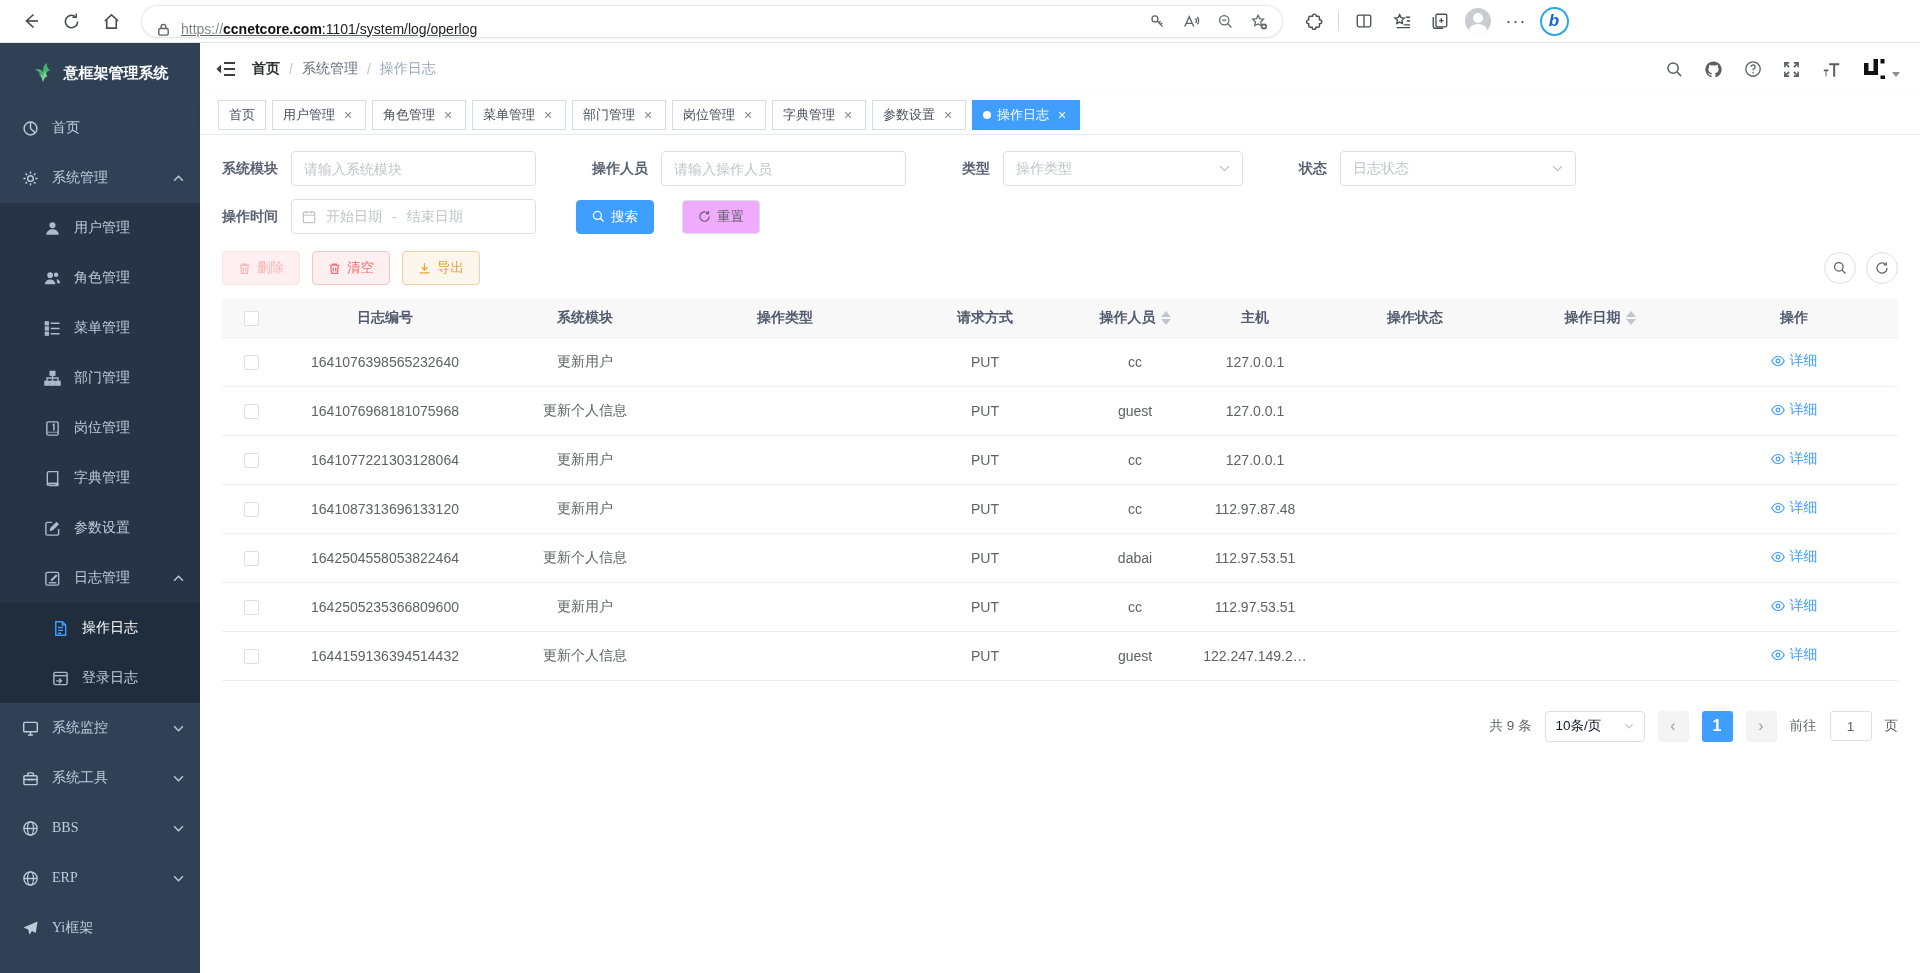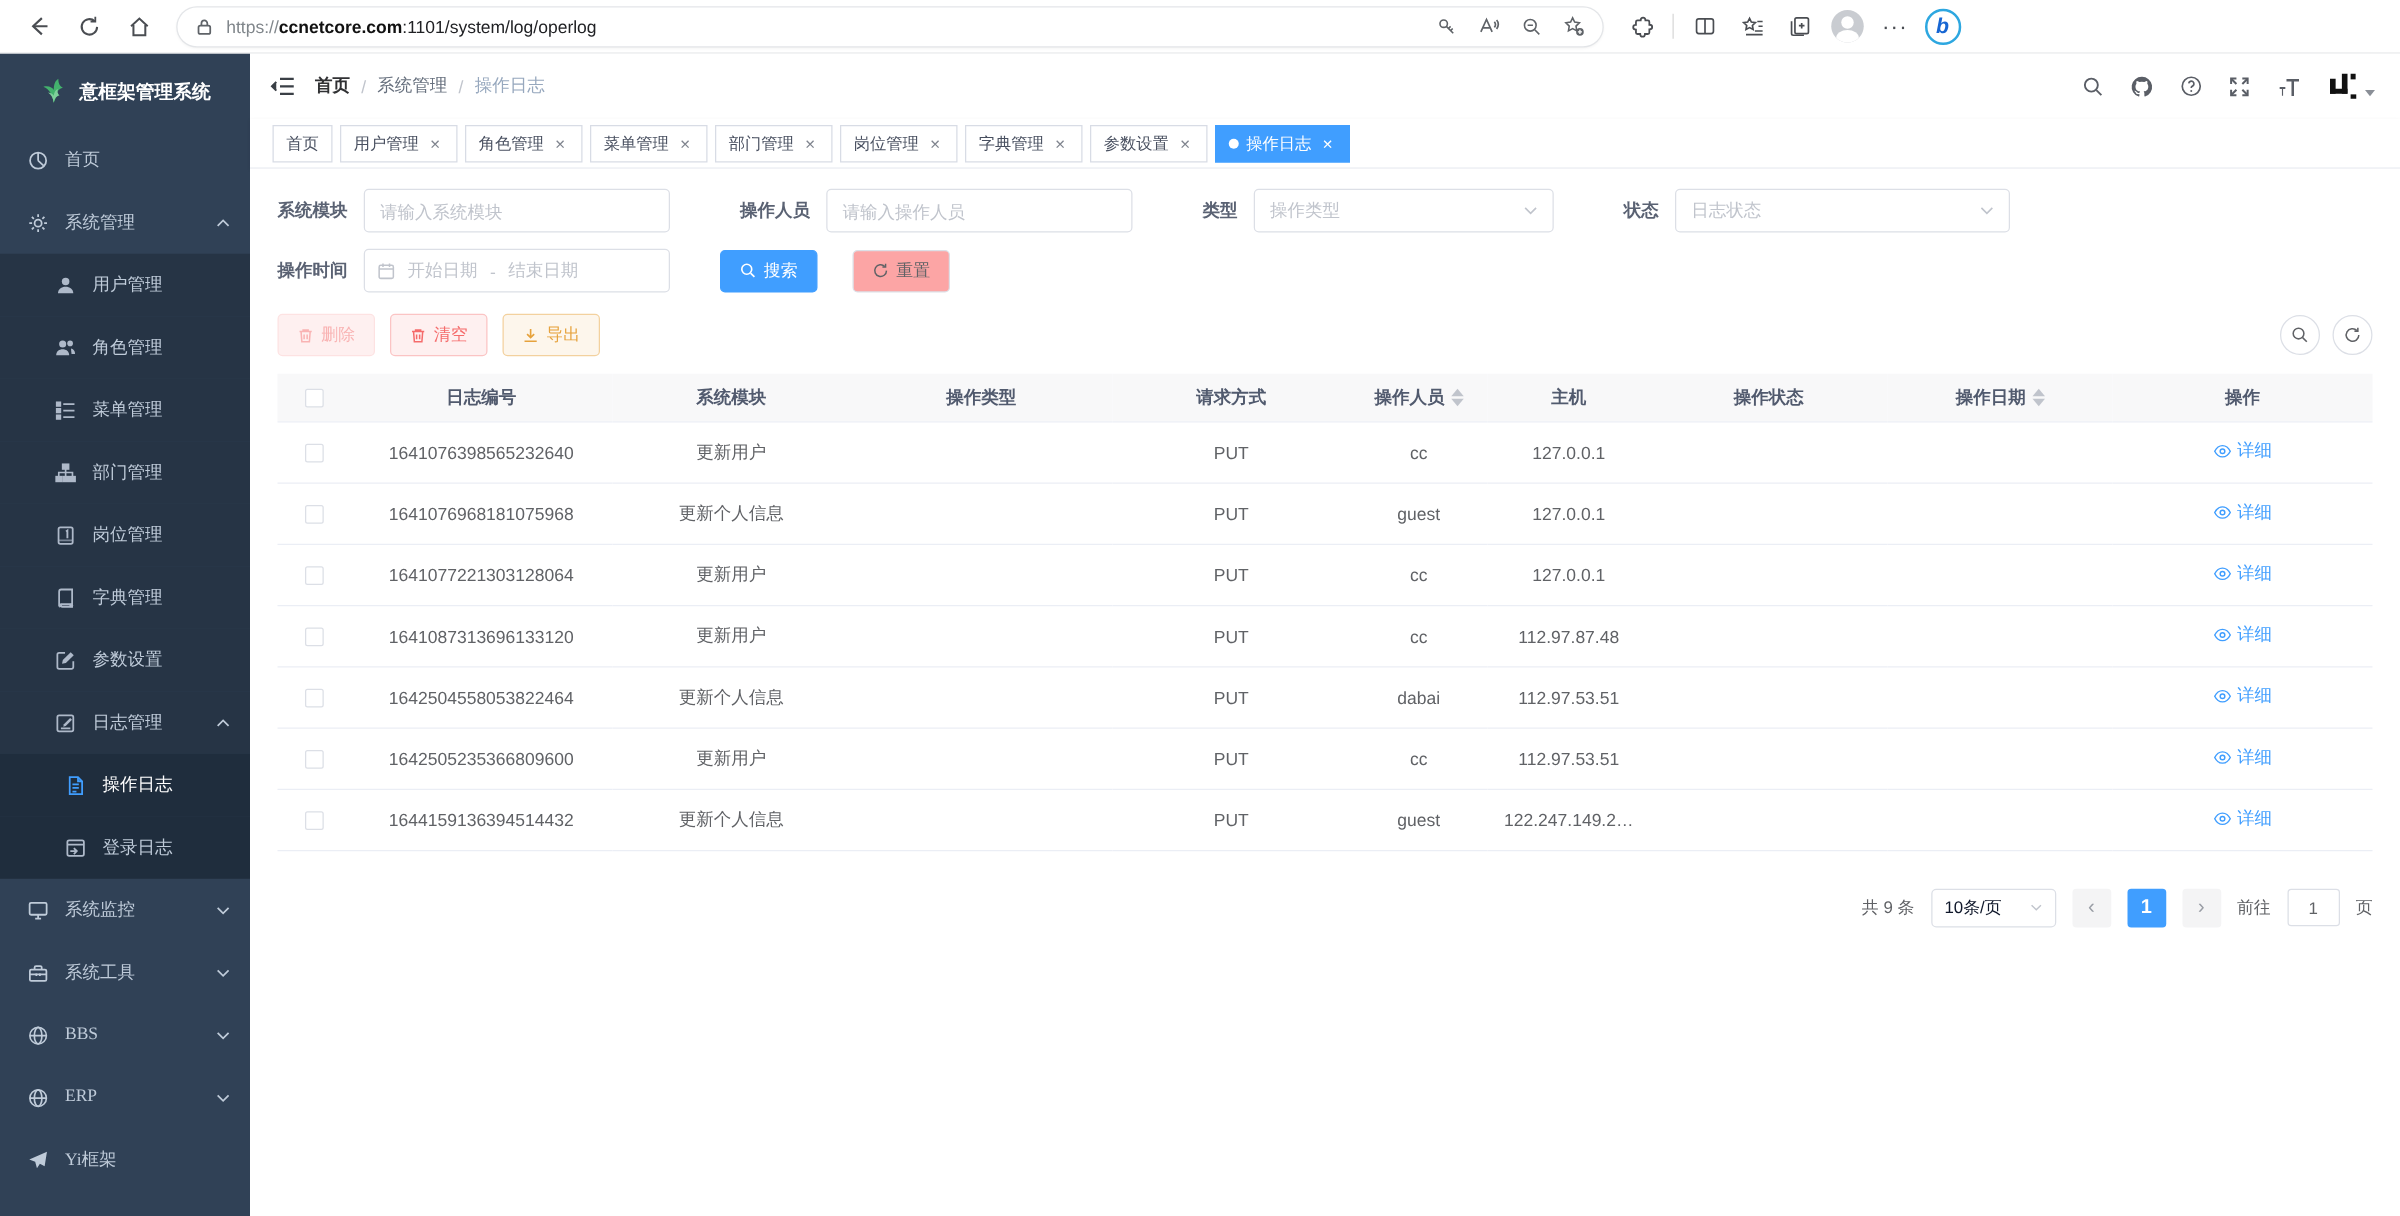--- a/index.html
+++ b/index.html
@@ -6,21 +6,21 @@
   html,body { width:1920px; height:973px; overflow:hidden; background:#fff;
     font-family:"Liberation Sans","DejaVu Sans",sans-serif; font-size:14px; color:#606266; }
 
   
   .browser-bar { height:43px; background:#fff; border-bottom:1px solid #e1e3e6;
     display:flex; align-items:center; padding:0 14px; gap:6px; }
   .chrome-btn { width:34px; height:34px; display:flex; align-items:center; justify-content:center;
     border-radius:6px; flex:0 0 auto; color:#4a4d52; }
   .url-pill { flex:0 1 1140px; height:31px; border-radius:16px; background:#fff;
     box-shadow:0 0 0 1px #e3e5e8, 0 1px 3px rgba(0,0,0,.09);
-    display:flex; align-items:center; padding:0 8px 0 14px; margin:0 8px; }
+    display:flex; align-items:flex-end; padding:0 8px 0 14px; margin:0 8px;text-decoration:underline; }
   .url-text { font-size:14px; margin-left:10px; white-space:nowrap; color:#202124; }
   .url-text .scheme { color:#80868b; }
   .url-text .domain { font-weight:700; color:#111; }
   .pill-icons { margin-left:auto; display:flex; align-items:center; gap:4px; }
   .pill-icons .chrome-btn { width:30px; height:30px; }
   .chrome-right { display:flex; align-items:center; gap:4px; }
   .chrome-divider { width:1px; height:20px; background:#d8d8d8; margin:0 4px; }
   .avatar-circle { width:26px; height:26px; border-radius:50%; background:#c9ccd1; position:relative; overflow:hidden; }
   .avatar-circle:before { content:""; position:absolute; left:8px; top:5px; width:10px; height:10px; border-radius:50%; background:#fff; }
   .avatar-circle:after { content:""; position:absolute; left:4px; top:16px; width:18px; height:12px; border-radius:50% 50% 0 0; background:#fff; }
@@ -75,21 +75,21 @@
   .text-input { width:245px; height:35px; border:1px solid #dcdfe6; border-radius:4px;
     padding:0 12px; font-size:14px; color:#606266; outline:none;
     font-family:"Liberation Sans","DejaVu Sans",sans-serif; }
   .text-input::placeholder { color:#c0c4cc; }
   .select-box { width:240px; height:35px; border:1px solid #dcdfe6; border-radius:4px;
     display:flex; align-items:center; padding:0 12px; color:#c0c4cc; cursor:pointer; }
   .select-box .sel-caret { margin-left:auto; }
   .date-range { width:245px; height:35px; border:1px solid #dcdfe6; border-radius:4px;
     display:flex; align-items:center; gap:10px; padding:0 10px; color:#c0c4cc; }
   .date-range .sep { color:#c0c4cc; }
-  .btn { height:34px; border-radius:4px; border:1px solid #dcdfe6; background:#fca5a5;
+  .btn { height:34px; border-radius:4px; border:1px solid #dcdfe6; background:#f0abfc;
     display:inline-flex; align-items:center; gap:6px; padding:0 15px; font-size:13.5px;
     cursor:pointer; color:#606266; }
   .btn-primary { background:#409eff; border-color:#409eff; color:#fff; }
   .btn-danger-plain { background:#fef0f0; border-color:#fbc4c4; color:#f56c6c; }
   .btn-danger-plain.disabled { color:#f9b3b3; border-color:#fde2e2; cursor:not-allowed; }
   .btn-warning-plain { background:#fdf6ec; border-color:#f3d19e; color:#e6a23c; }
   .toolbar { display:flex; align-items:center; gap:12px; margin:17px 0 0 0; }
   .round-btn { width:32px; height:32px; border-radius:50%; border:1px solid #dcdfe6; background:#fff;
     display:flex; align-items:center; justify-content:center; cursor:pointer; margin-left:0; }
   .toolbar-right { margin-left:auto; display:flex; gap:10px; }
@@ -545,21 +545,21 @@
             <span>操作类型</span>
             <span class="sel-caret">
                 <svg width="11" height="7" viewBox="0 0 12 8" fill="none" stroke="#c0c4cc" stroke-width="1.5">
                   <path d="M1 1.5 L6 6.5 L11 1.5"></path>
                 </svg>
               </span>
           </div>
         </div>
         <div class="f-item">
           <span class="f-label">状态</span>
-          <div class="select-box" style="width:268px;">
+          <div class="select-box" style="width:236px;">
             <span>日志状态</span>
             <span class="sel-caret">
                 <svg width="11" height="7" viewBox="0 0 12 8" fill="none" stroke="#c0c4cc" stroke-width="1.5">
                   <path d="M1 1.5 L6 6.5 L11 1.5"></path>
                 </svg>
               </span>
           </div>
         </div>
       </div>
 

